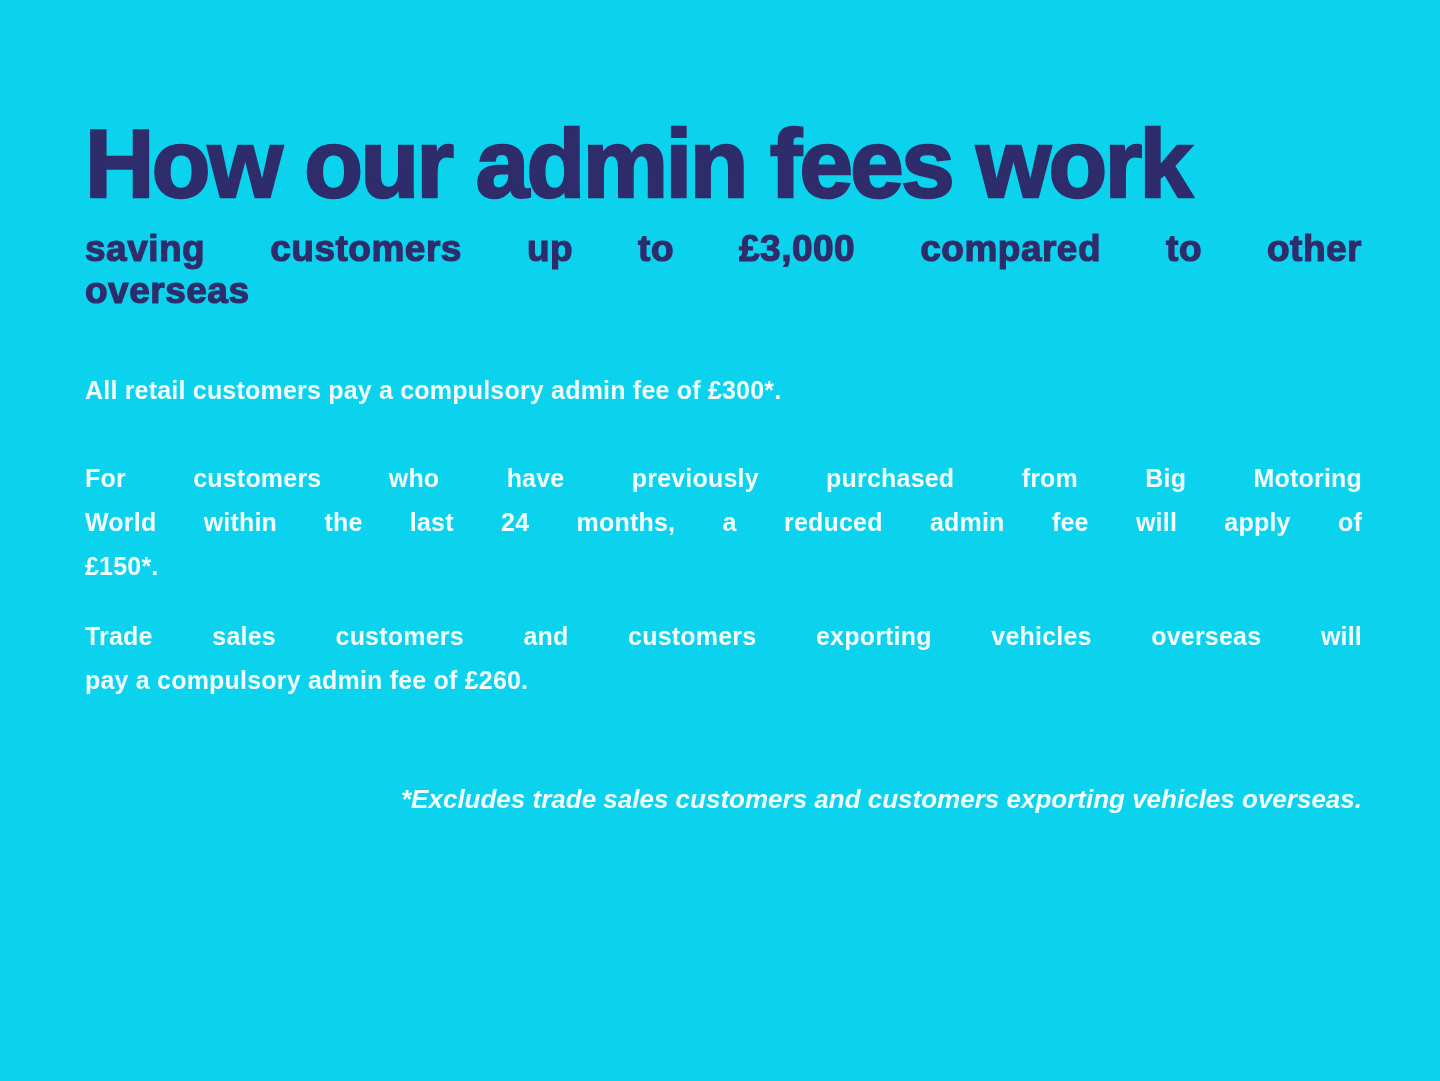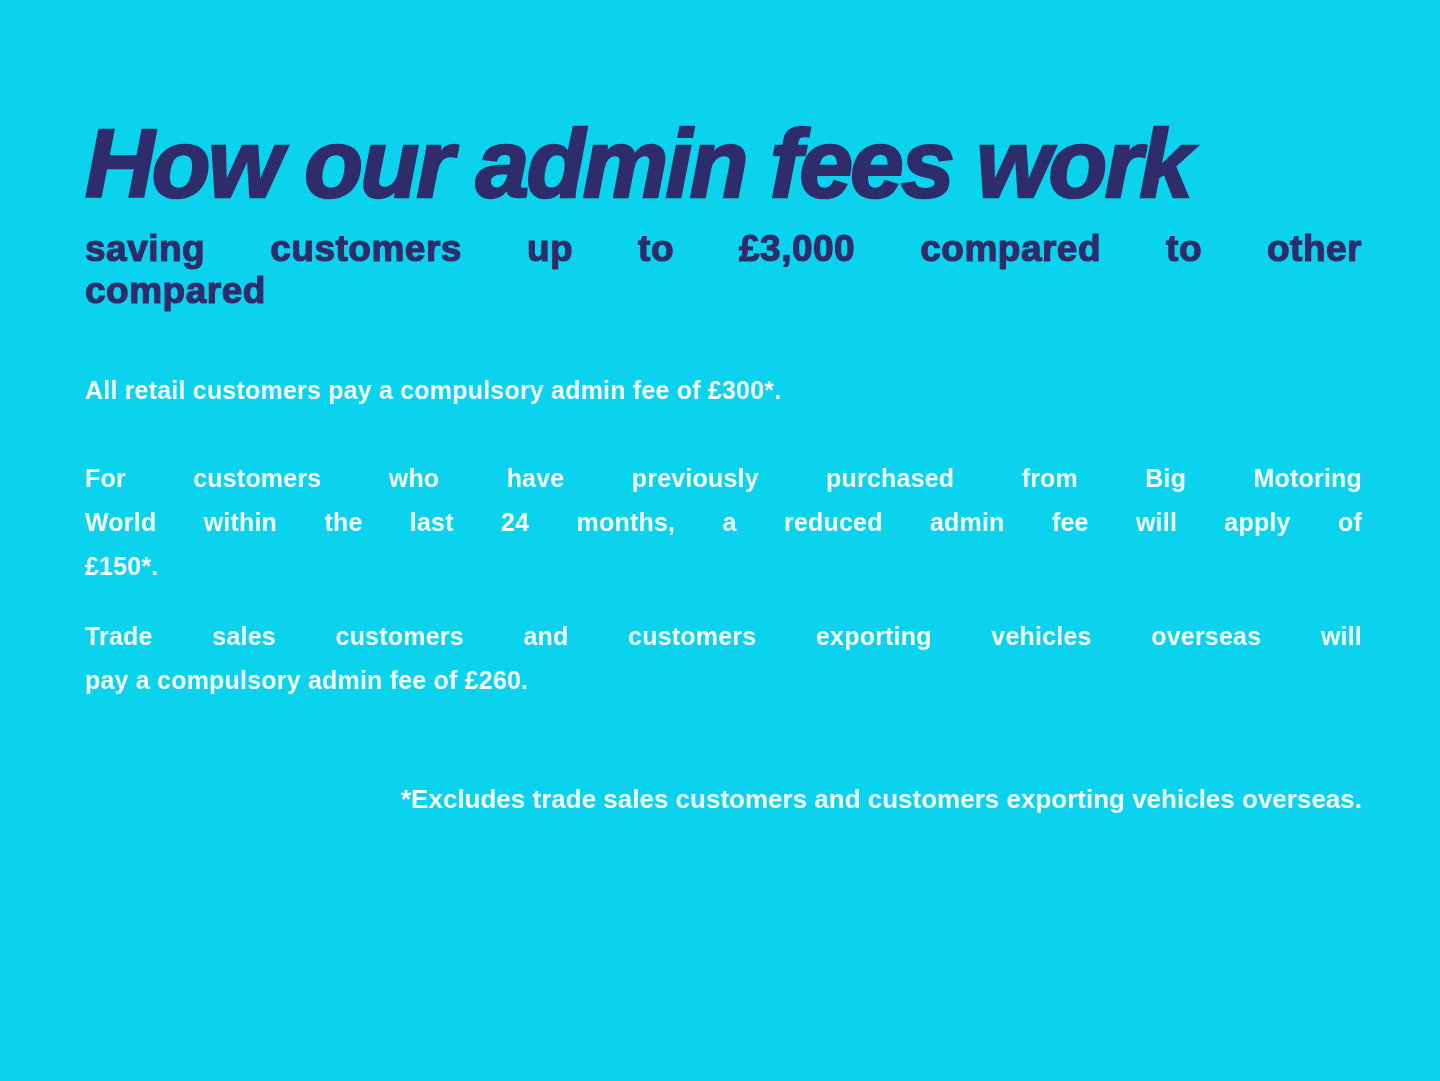--- a/index.html
+++ b/index.html
@@ -30,21 +30,20 @@
   }
   h1.title {
     margin-top: 116px;
     font-size: 96px;
     line-height: 1.0;
     font-weight: 800;
     letter-spacing: -2.5px;
     color: var(--heading-color);
     -webkit-text-stroke: 2.6px var(--heading-color);
     white-space: nowrap;
-    font-style: italic;
   }
   .subtitle {
     margin-top: 16px;
     font-size: 37px;
     line-height: 42px;
     font-weight: 700;
     letter-spacing: 0.5px;
     color: var(--heading-color);
     -webkit-text-stroke: 1.2px var(--heading-color);
   }
@@ -67,20 +66,21 @@
     text-align: left;
     text-align-last: left;
   }
   .disclaimer {
     margin-top: 80px;
     font-size: 26px;
     line-height: 34px;
     font-weight: 700;
     color: var(--body-color);
     text-align: right;
+    font-style: italic;
   }
   .logo {
     position: absolute;
     right: 26px;
     bottom: 54px;
     width: 432px;
     height: 128px;
   }
   .logo svg { display: block; width: 100%; height: 100%; }
   .logo text {
@@ -91,21 +91,21 @@
 </head>
 <body>
 
 <div class="page">
   <main class="content">
 
     <h1 class="title">How our admin fees work</h1>
 
     <p class="subtitle">
       <span class="line">saving customers up to £3,000 compared to other</span>
-      <span class="line last">compared</span>
+      <span class="line last">overseas</span>
     </p>
 
     <p class="body-para para-1">
       <span class="line last">All retail customers pay a compulsory admin fee of £300*.</span>
     </p>
 
     <p class="body-para para-2">
       <span class="line">For customers who have previously purchased from Big Motoring</span>
       <span class="line">World within the last 24 months, a reduced admin fee will apply of</span>
       <span class="line last">£150*.</span>

